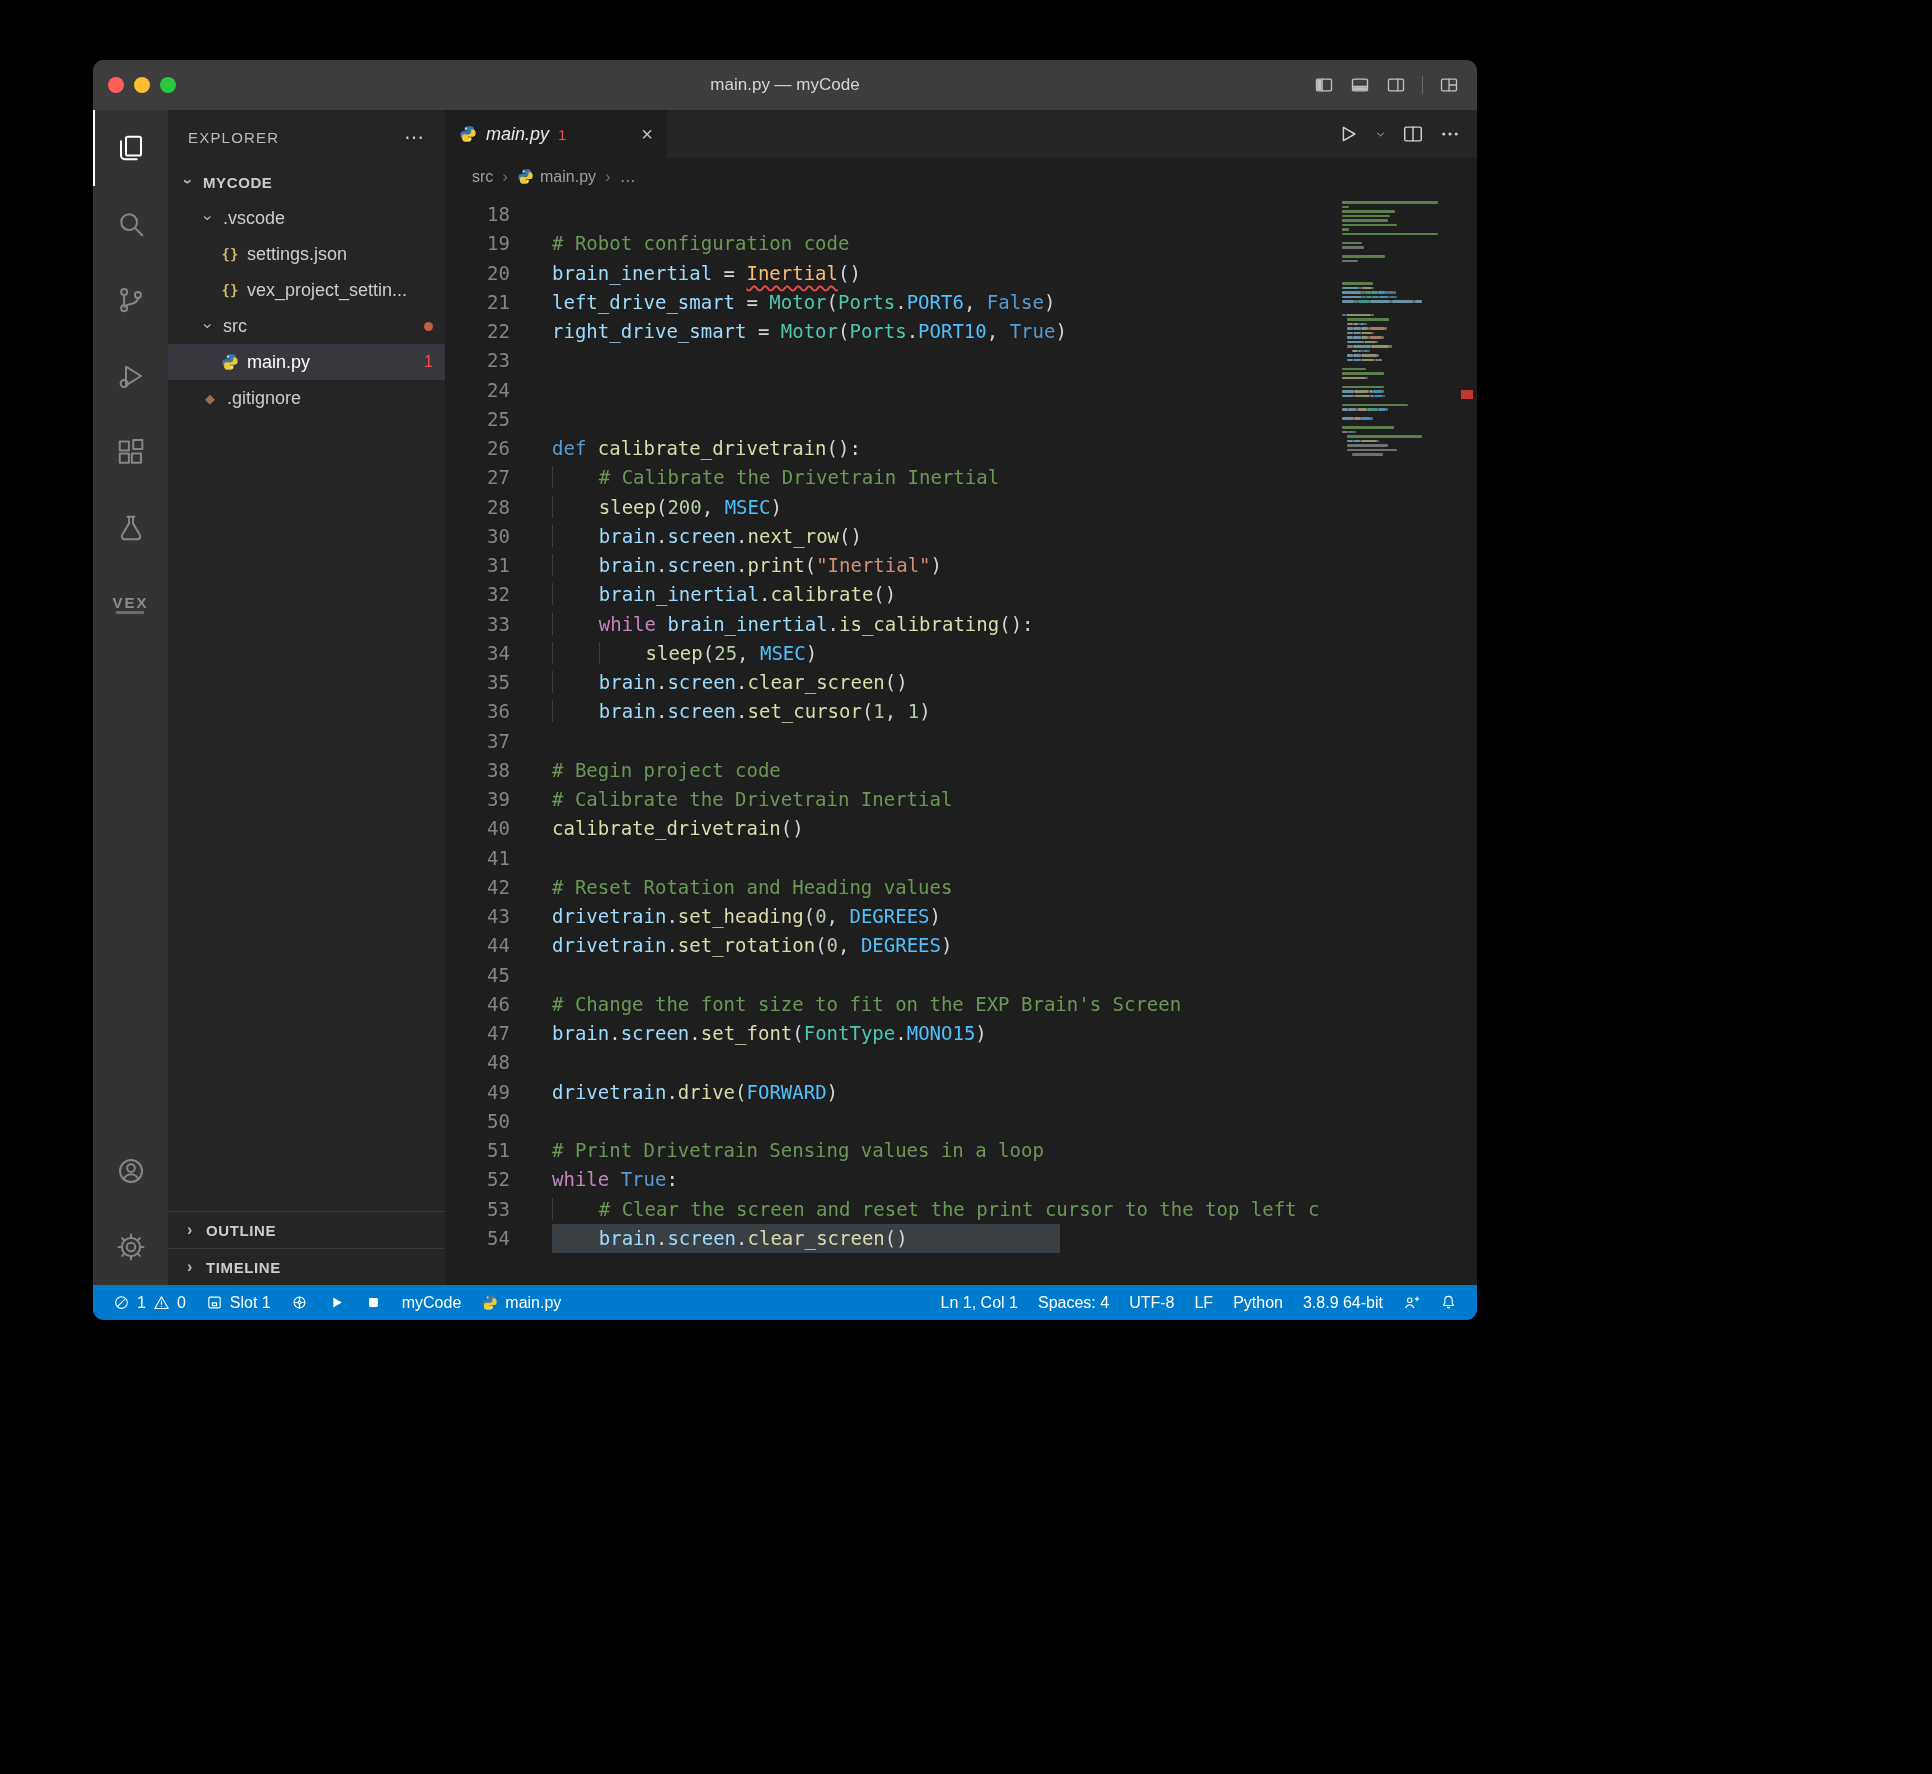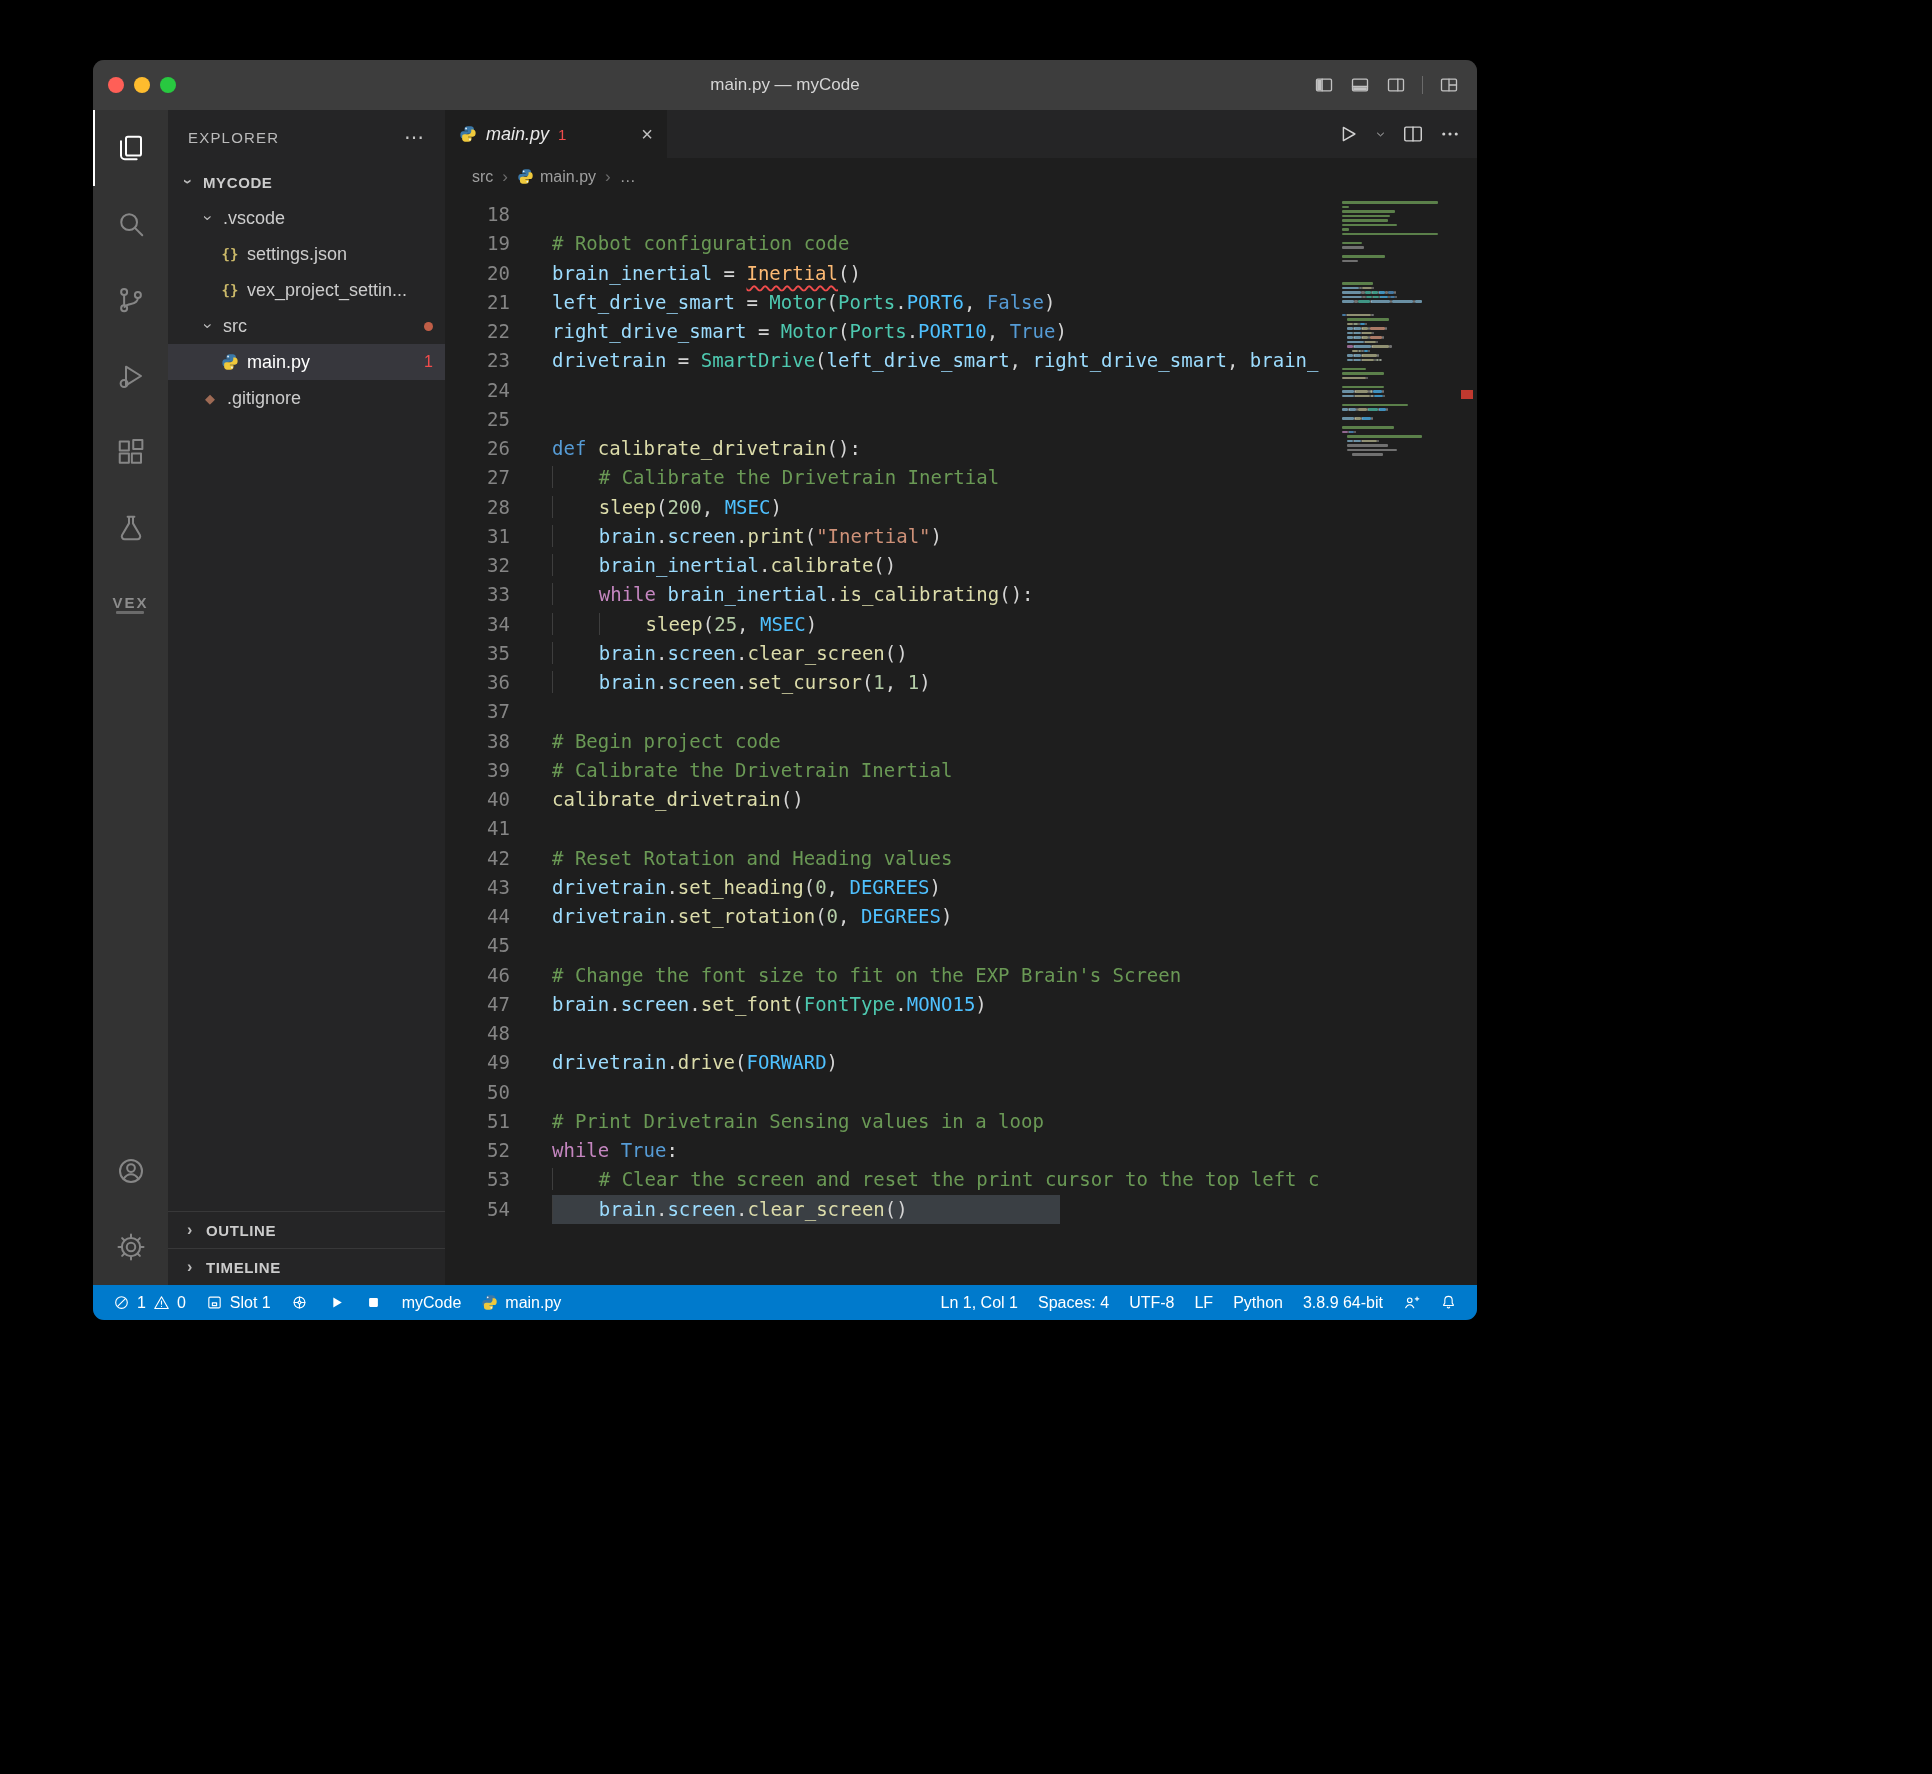--- a/index.html
+++ b/index.html
@@ -341,26 +341,27 @@
             <span>…</span>
           </span>
         </div>
       <div class="editor-wrap">
         <div class="code" id="code">
             <div class="code-line"><span class="ln">18</span><span class="lc"></span></div>
             <div class="code-line"><span class="ln">19</span><span class="lc"><span class="tk-c"># Robot configuration code</span></span></div>
             <div class="code-line"><span class="ln">20</span><span class="lc"><span class="tk-v">brain_inertial</span><span class="tk-d"> = </span><span class="tk-fe">Inertial</span><span class="tk-d">()</span></span></div>
             <div class="code-line"><span class="ln">21</span><span class="lc"><span class="tk-v">left_drive_smart</span><span class="tk-d"> = </span><span class="tk-t">Motor</span><span class="tk-d">(</span><span class="tk-t">Ports</span><span class="tk-d">.</span><span class="tk-cn">PORT6</span><span class="tk-d">, </span><span class="tk-k">False</span><span class="tk-d">)</span></span></div>
             <div class="code-line"><span class="ln">22</span><span class="lc"><span class="tk-v">right_drive_smart</span><span class="tk-d"> = </span><span class="tk-t">Motor</span><span class="tk-d">(</span><span class="tk-t">Ports</span><span class="tk-d">.</span><span class="tk-cn">PORT10</span><span class="tk-d">, </span><span class="tk-k">True</span><span class="tk-d">)</span></span></div>
-            <div class="code-line"><span class="ln">23</span><span class="lc"><span class="tk-v">drivetrain</span><span class="tk-d"> = </span><span class="tk-t">SmartDrive</span><span class="tk-d">(</span><span class="tk-v">left_drive_smart</span><span class="tk-d">, </span><span class="tk-v">right_drive_smart</span><span class="tk-d">, </span><span class="tk-v">brain_</span></span></div>
+            <div class="code-line"><span class="ln">23</span></div>
             <div class="code-line"><span class="ln">24</span><span class="lc"></span></div>
             <div class="code-line"><span class="ln">25</span><span class="lc"></span></div>
             <div class="code-line"><span class="ln">26</span><span class="lc"><span class="tk-k">def</span><span class="tk-d"> </span><span class="tk-f">calibrate_drivetrain</span><span class="tk-d">():</span></span></div>
             <div class="code-line"><span class="ln">27</span><span class="lc"><span class="iw">    </span><span class="tk-c"># Calibrate the Drivetrain Inertial</span></span></div>
             <div class="code-line"><span class="ln">28</span><span class="lc"><span class="iw">    </span><span class="tk-f">sleep</span><span class="tk-d">(</span><span class="tk-n">200</span><span class="tk-d">, </span><span class="tk-cn">MSEC</span><span class="tk-d">)</span></span></div>
+            <div class="code-line"><span class="ln">30</span><span class="lc"><span class="iw">    </span><span class="tk-v">brain</span><span class="tk-d">.</span><span class="tk-v">screen</span><span class="tk-d">.</span><span class="tk-f">next_row</span><span class="tk-d">()</span></span></div>
             <div class="code-line"><span class="ln">31</span><span class="lc"><span class="iw">    </span><span class="tk-v">brain</span><span class="tk-d">.</span><span class="tk-v">screen</span><span class="tk-d">.</span><span class="tk-f">print</span><span class="tk-d">(</span><span class="tk-s">"Inertial"</span><span class="tk-d">)</span></span></div>
             <div class="code-line"><span class="ln">32</span><span class="lc"><span class="iw">    </span><span class="tk-v">brain_inertial</span><span class="tk-d">.</span><span class="tk-f">calibrate</span><span class="tk-d">()</span></span></div>
             <div class="code-line"><span class="ln">33</span><span class="lc"><span class="iw">    </span><span class="tk-ck">while</span><span class="tk-d"> </span><span class="tk-v">brain_inertial</span><span class="tk-d">.</span><span class="tk-f">is_calibrating</span><span class="tk-d">():</span></span></div>
             <div class="code-line"><span class="ln">34</span><span class="lc"><span class="iw">    </span><span class="iw">    </span><span class="tk-f">sleep</span><span class="tk-d">(</span><span class="tk-n">25</span><span class="tk-d">, </span><span class="tk-cn">MSEC</span><span class="tk-d">)</span></span></div>
             <div class="code-line"><span class="ln">35</span><span class="lc"><span class="iw">    </span><span class="tk-v">brain</span><span class="tk-d">.</span><span class="tk-v">screen</span><span class="tk-d">.</span><span class="tk-f">clear_screen</span><span class="tk-d">()</span></span></div>
             <div class="code-line"><span class="ln">36</span><span class="lc"><span class="iw">    </span><span class="tk-v">brain</span><span class="tk-d">.</span><span class="tk-v">screen</span><span class="tk-d">.</span><span class="tk-f">set_cursor</span><span class="tk-d">(</span><span class="tk-n">1</span><span class="tk-d">, </span><span class="tk-n">1</span><span class="tk-d">)</span></span></div>
             <div class="code-line"><span class="ln">37</span><span class="lc"></span></div>
             <div class="code-line"><span class="ln">38</span><span class="lc"><span class="tk-c"># Begin project code</span></span></div>
             <div class="code-line"><span class="ln">39</span><span class="lc"><span class="tk-c"># Calibrate the Drivetrain Inertial</span></span></div>
             <div class="code-line"><span class="ln">40</span><span class="lc"><span class="tk-f">calibrate_drivetrain</span><span class="tk-d">()</span></span></div>

